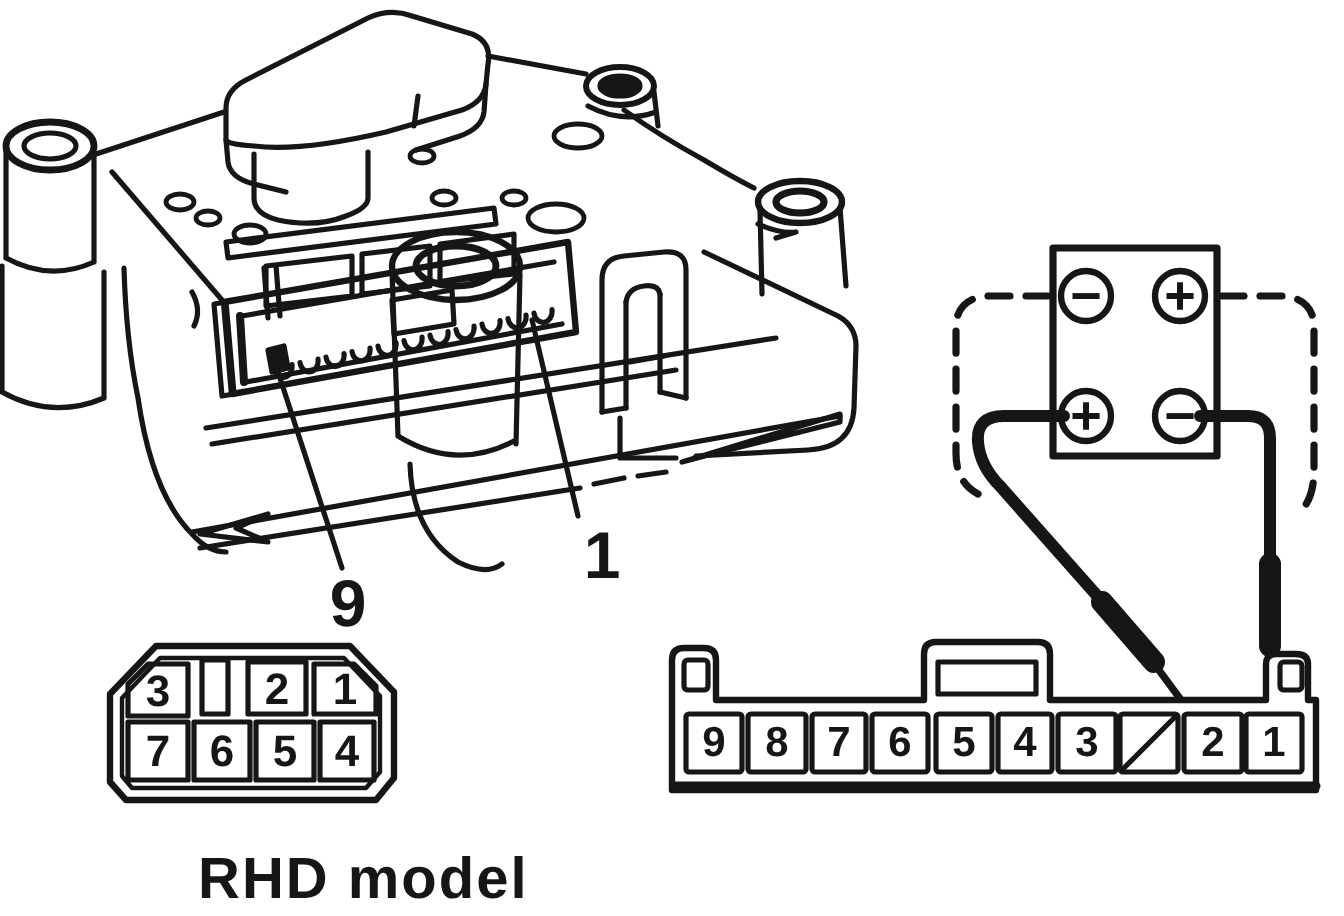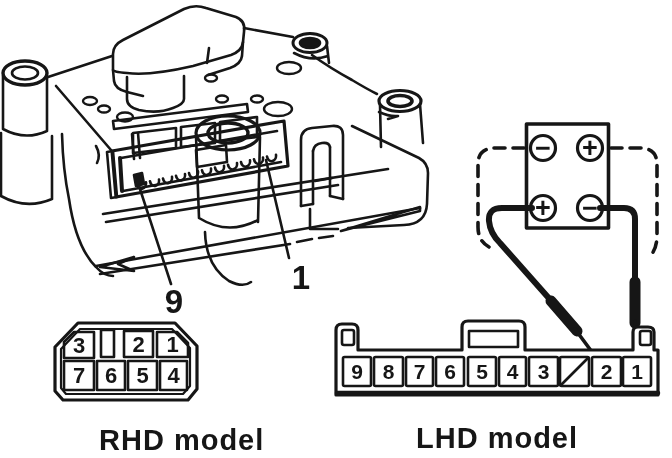--- a/index.html
+++ b/index.html
@@ -199,15 +199,14 @@
   <span class="pin-num lhd-num" style="left:374px;top:357px;width:29px;">8</span>
   <span class="pin-num lhd-num" style="left:406px;top:357px;width:27px;">7</span>
   <span class="pin-num lhd-num" style="left:436px;top:357px;width:28px;">6</span>
   <span class="pin-num lhd-num" style="left:468px;top:357px;width:28px;">5</span>
   <span class="pin-num lhd-num" style="left:499px;top:357px;width:27px;">4</span>
   <span class="pin-num lhd-num" style="left:529px;top:357px;width:29px;">3</span>
   <span class="pin-num lhd-num" style="left:592px;top:357px;width:29px;">2</span>
   <span class="pin-num lhd-num" style="left:623px;top:357px;width:28px;">1</span>
 
   <span class="lbl model-label" style="left:55px;top:424px;margin-left:44px;">RHD model</span>
-  <span class="lbl model-label" style="left:416px;top:422px;">LHD model</span>
 
 </div>
 
 </body></html>

